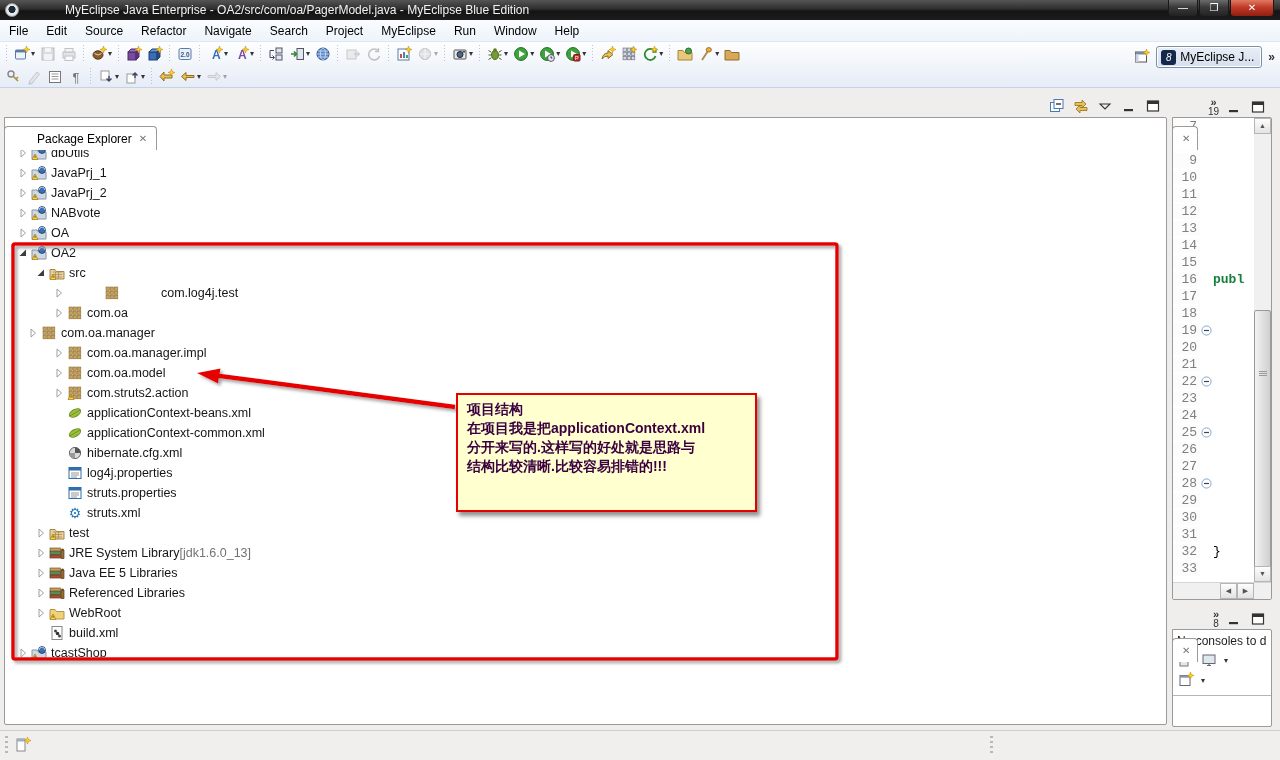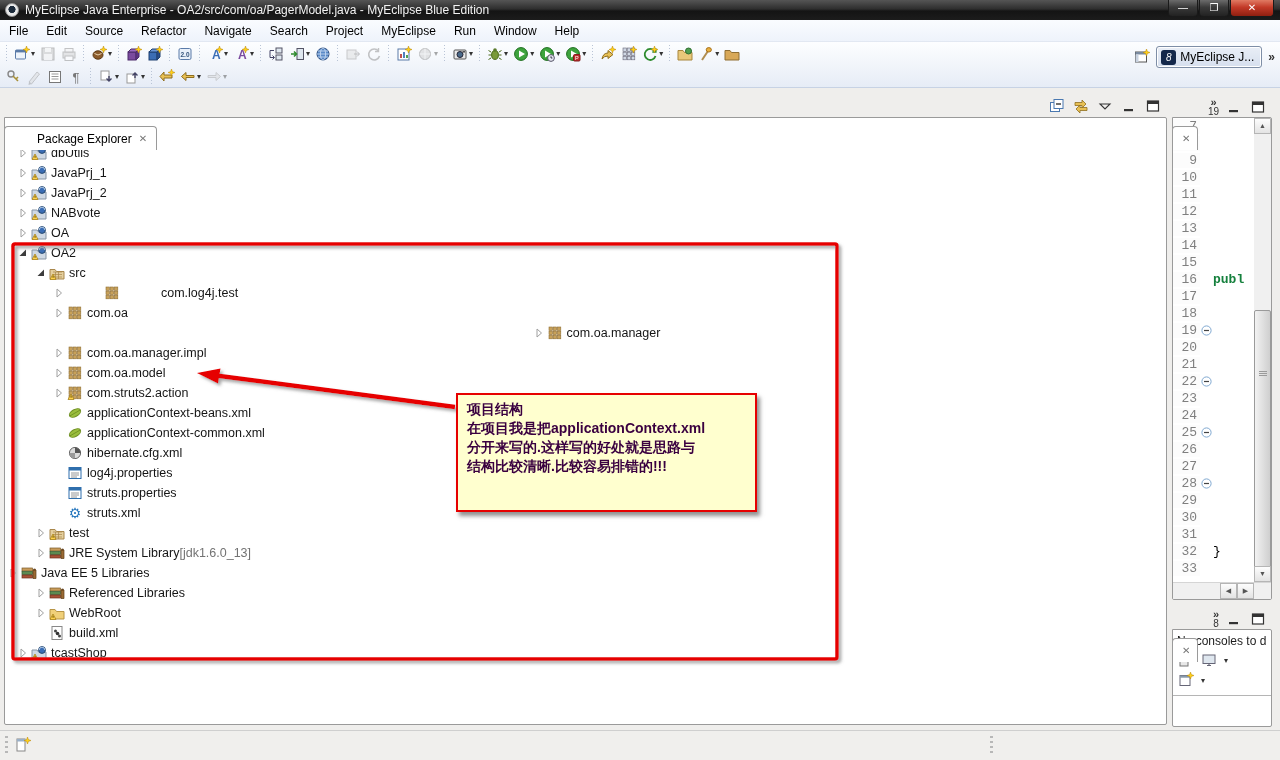--- a/index.html
+++ b/index.html
@@ -4,21 +4,21 @@
 <style>
   * { margin:0; padding:0; box-sizing:border-box; }
   html,body { width:1280px; height:760px; overflow:hidden;
     font-family:"Liberation Sans","DejaVu Sans",sans-serif; background:#efeeec; }
   .abs { position:absolute; }
   svg { display:block; }
 
   
   #titlebar { position:absolute; left:0; top:0; width:1280px; height:20px;
     background:linear-gradient(#555 0%, #2e2e2e 45%, #141414 55%, #1c1c1c 100%);
-    display:flex; align-items:center; color:#f2f2f2; font-size:12px; }
+    display:flex; align-items:center; color:#f2f2f2; font-size:12px;gap:40px; }
   #app-icon { width:14px; height:14px; border-radius:50%; margin:0 6px 0 5px;
     background:radial-gradient(circle at 50% 45%, #1b2a3a 0 38%, #e8e8e8 42% 70%, #888 100%);
     border:1px solid #999; }
   #win-controls { position:absolute; right:6px; top:0; display:flex; gap:1px; }
   .winbtn { width:30px; height:17px; border:1px solid #1a1a1a; border-top:none;
     border-radius:0 0 4px 4px; color:#fff; font-size:10px; line-height:15px;
     text-align:center; background:linear-gradient(#6b6b6b,#3a3a3a 45%,#222); }
   .winbtn.close { width:44px; background:linear-gradient(#e07a63,#c33a28 45%,#8f1f10); }
 
   
@@ -721,21 +721,21 @@
               <rect x="2" y="6.2" width="3.4" height="3.4" fill="#c8a159" stroke="#8f6e33" stroke-width=".6"></rect>
               <rect x="6.2" y="6.2" width="3.4" height="3.4" fill="#c8a159" stroke="#8f6e33" stroke-width=".6"></rect>
               <rect x="10.4" y="6.2" width="3.4" height="3.4" fill="#c8a159" stroke="#8f6e33" stroke-width=".6"></rect>
               <rect x="2" y="10.4" width="3.4" height="3.4" fill="#c8a159" stroke="#8f6e33" stroke-width=".6"></rect>
               <rect x="6.2" y="10.4" width="3.4" height="3.4" fill="#c8a159" stroke="#8f6e33" stroke-width=".6"></rect>
               <rect x="10.4" y="10.4" width="3.4" height="3.4" fill="#c8a159" stroke="#8f6e33" stroke-width=".6"></rect>
             </svg>
           </span>
           <span>com.oa</span>
         </div>
-        <div class="trow" style="padding-left: 20px; justify-content: center;">
+        <div class="trow" style="padding-left: 20px;">
           <span class="arrowbox">
             <svg width="16" height="16" viewBox="0 0 16 16">
               <path d="M6 4 L10.5 8 L6 12 Z" fill="#fff" stroke="#a0a0a0"></path>
             </svg>
           </span>
           <span class="ticon">
             <svg width="16" height="16" viewBox="0 0 16 16">
               <rect x="2" y="2" width="3.4" height="3.4" fill="#c8a159" stroke="#8f6e33" stroke-width=".6"></rect>
               <rect x="6.2" y="2" width="3.4" height="3.4" fill="#c8a159" stroke="#8f6e33" stroke-width=".6"></rect>
               <rect x="10.4" y="2" width="3.4" height="3.4" fill="#c8a159" stroke="#8f6e33" stroke-width=".6"></rect>
@@ -906,21 +906,21 @@
             <svg width="16" height="16" viewBox="0 0 16 16">
               <rect x="1" y="3" width="10.5" height="3" fill="#c89b5a" stroke="#7a5a28" stroke-width=".7"></rect>
               <rect x="1" y="6.5" width="10.5" height="3" fill="#5c8a50" stroke="#33592b" stroke-width=".7"></rect>
               <rect x="1" y="10" width="10.5" height="3" fill="#a85036" stroke="#6e2f1c" stroke-width=".7"></rect>
               <path d="M12 5 h3 v8.5 h-3 z M12.7 4 h1.6 v1 h-1.6 z" fill="#9a6a33" stroke="#5f3d17" stroke-width=".7"></path>
             </svg>
           </span>
           <span>JRE System Library</span>
           <span class="tsuffix"> [jdk1.6.0_13]</span>
         </div>
-        <div class="trow" style="">
+        <div class="trow" style="padding-left: 28px;">
           <span class="arrowbox">
             <svg width="16" height="16" viewBox="0 0 16 16">
               <path d="M6 4 L10.5 8 L6 12 Z" fill="#fff" stroke="#a0a0a0"></path>
             </svg>
           </span>
           <span class="ticon">
             <svg width="16" height="16" viewBox="0 0 16 16">
               <rect x="1" y="3" width="10.5" height="3" fill="#c89b5a" stroke="#7a5a28" stroke-width=".7"></rect>
               <rect x="1" y="6.5" width="10.5" height="3" fill="#5c8a50" stroke="#33592b" stroke-width=".7"></rect>
               <rect x="1" y="10" width="10.5" height="3" fill="#a85036" stroke="#6e2f1c" stroke-width=".7"></rect>

